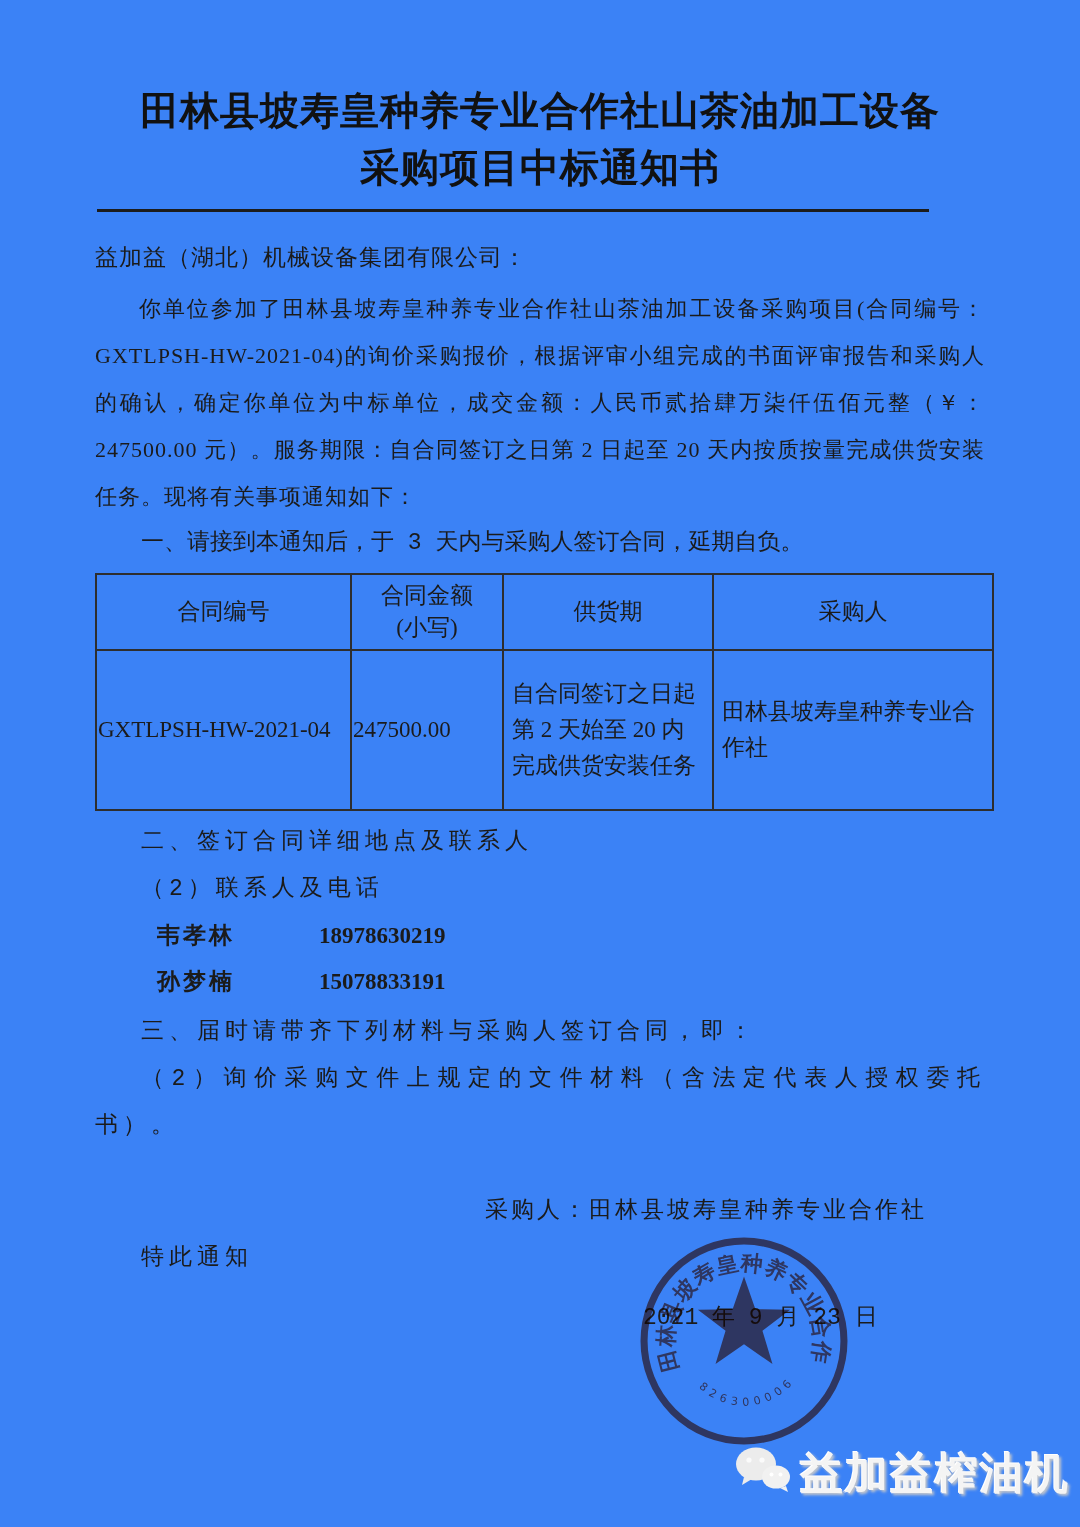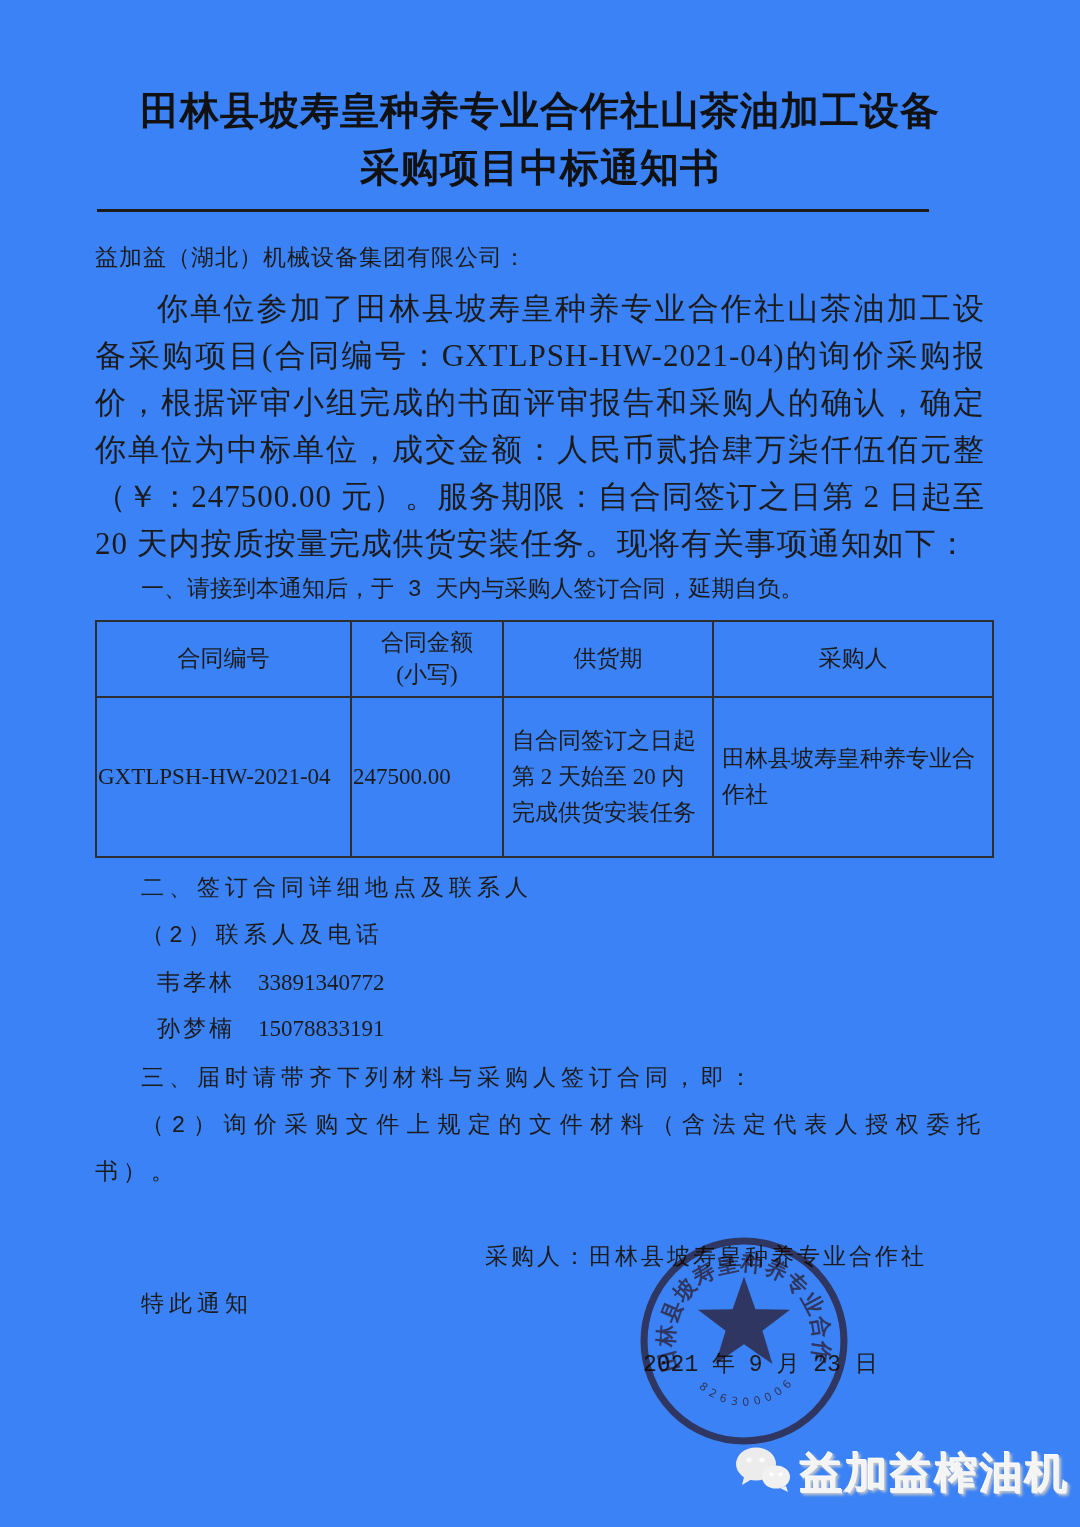--- a/index.html
+++ b/index.html
@@ -10,38 +10,38 @@
     color:#1b1b1b;
   }
   .doc{position:absolute;left:95px;top:0;width:890px;}
   .doc-title{
     margin:82px 0 0 0;font-size:39px;line-height:57px;font-weight:700;
     text-align:center;letter-spacing:1px;color:#111;
   }
   .title-rule{margin:13px 0 0 2px;width:832px;height:3px;background:#1c1c1c;}
   .line{font-size:23px;line-height:47px;font-family:Liberation Mono, monospace;}
   .greeting{margin-top:24px;letter-spacing:1px;}
-  .para{margin-top:2px;text-align:justify;text-indent:2em;letter-spacing:1px;line-height:47px;font-size:31px;}
+  .para{margin-top:2px;text-align:justify;text-indent:2em;letter-spacing:1px;line-height:47px;font-size:22px;}
   .indent2{text-indent:2em;}
   .ls{letter-spacing:5px;}
   .just{text-align:justify;}
   .notice-table{
     margin-top:6px;border-collapse:collapse;width:897px;table-layout:fixed;
     font-size:23px;color:#1b1b1b;
   }
   .notice-table th,.notice-table td{border:2px solid #2e2e2e;font-weight:400;}
   .notice-table th{height:72px;text-align:center;vertical-align:middle;line-height:32px;}
   .notice-table td{height:146px;vertical-align:middle;}
   .col-contract{width:255px;}
   .col-amount{width:152px;}
   .col-delivery{width:210px;}
   .col-purchaser{width:280px;}
   .cell-center{text-align:left;border-radius:32px;}
   .cell-left{text-align:left;padding:6px 8px;line-height:36px;}
-  .contact-row{display:flex;gap:23px;padding-left:62px;font-size:23px;line-height:46px;}
+  .contact-row{display:flex;gap:84px;padding-left:62px;font-size:23px;line-height:46px;font-weight:bold;}
   .contact-name{letter-spacing:3px;}
   .sec2-title{margin-top:8px;}
   .loc-line{margin-top:6px;}
   .sec3-title{margin-top:4px;}
   .closing{letter-spacing:5px;}
   .sig-line{margin-top:38px;padding-left:390px;letter-spacing:3px;}
   .date-line{margin-top:13px;padding-left:548px;}
   .seal{
     position:absolute;left:639px;top:1236px;width:210px;height:210px;
     opacity:.88;mix-blend-mode:multiply;pointer-events:none;
@@ -104,21 +104,21 @@
           <td class="cell-left">田林县坡寿皇种养专业合作社</td>
         </tr>
       </tbody>
     </table>
 
     <div class="line indent2 ls sec2-title">二、签订合同详细地点及联系人</div>
     <div class="line indent2 ls">（2）联系人及电话</div>
 
     <div class="contact-row">
       <span class="contact-name">韦孝林</span>
-      <span>33891340772</span>
+      <span>18978630219</span>
     </div>
     <div class="contact-row">
       <span class="contact-name">孙梦楠</span>
       <span>15078833191</span>
     </div>
 
     <div class="line indent2 ls sec3-title">三、届时请带齐下列材料与采购人签订合同，即：</div>
     <div class="line indent2 ls just">（2）询价采购文件上规定的文件材料（含法定代表人授权委托书）。</div>
 
     <div class="line sig-line">采购人：田林县坡寿皇种养专业合作社</div>

